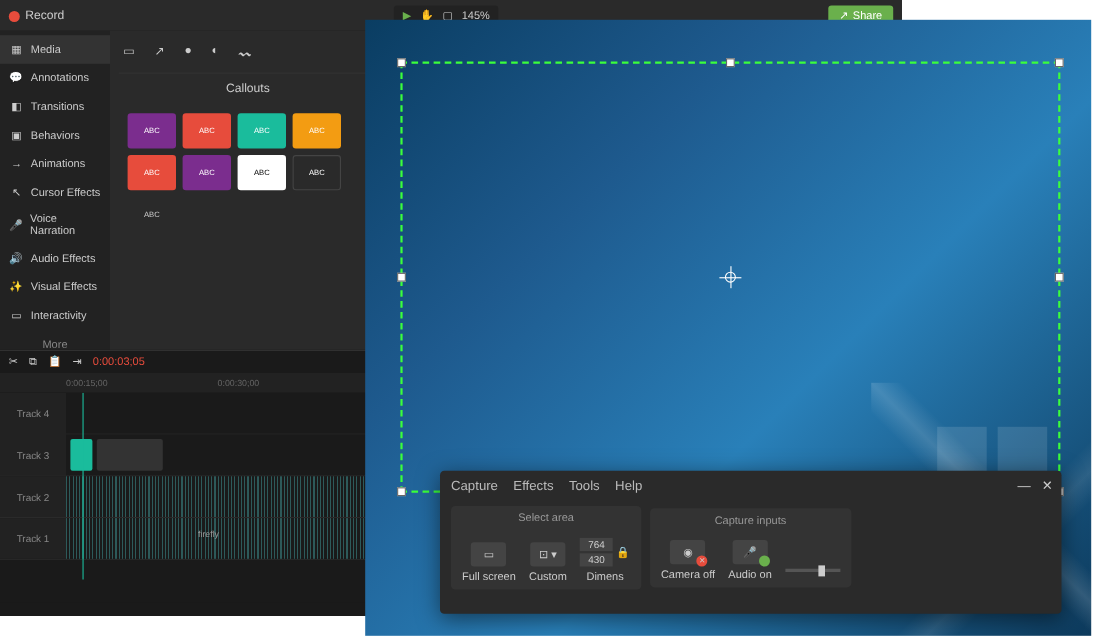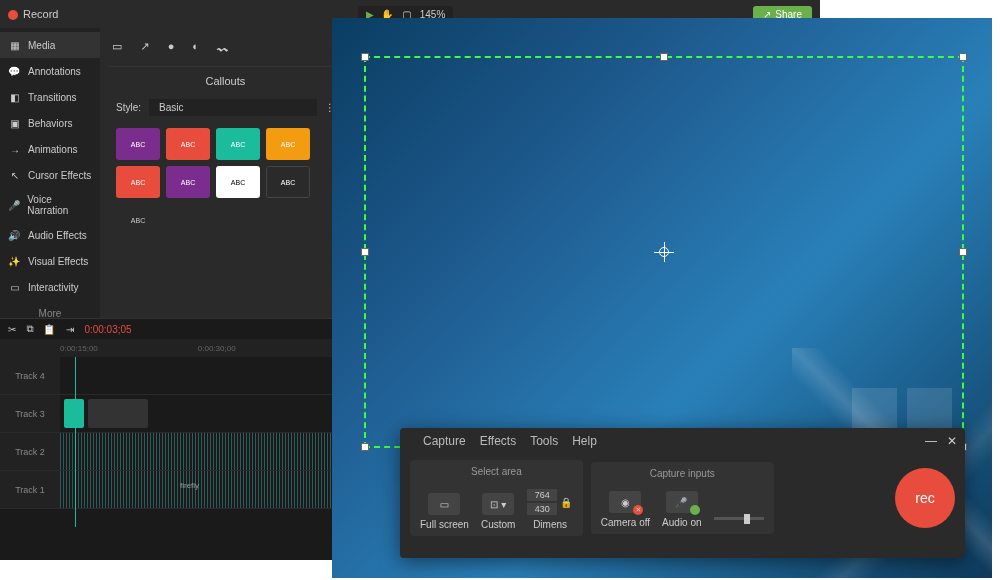--- a/index.html
+++ b/index.html
@@ -54,21 +54,21 @@
 .h-tl{top:-5px;left:-5px}.h-tm{top:-5px;left:calc(50% - 4px)}.h-tr{top:-5px;right:-5px}
 .h-ml{top:calc(50% - 4px);left:-5px}.h-mr{top:calc(50% - 4px);right:-5px}
 .h-bl{bottom:-5px;left:-5px}.h-bm{bottom:-5px;left:calc(50% - 4px)}.h-br{bottom:-5px;right:-5px}
 .crosshair{position:absolute;top:50%;left:50%;width:20px;height:20px;transform:translate(-50%,-50%)}
 .crosshair::before,.crosshair::after{content:"";position:absolute;background:#fff}
 .crosshair::before{width:20px;height:1px;top:10px}
 .crosshair::after{width:1px;height:20px;left:10px}
 .crosshair span{position:absolute;width:10px;height:10px;border:1px solid #fff;border-radius:50%;top:5px;left:5px}
 
 .recorder{position:absolute;bottom:20px;left:68px;width:565px;height:130px;background:#2a2a2a;border-radius:4px;color:#ccc;font-size:11px;box-shadow:0 4px 20px rgba(0,0,0,0.5)}
-.rec-menu{display:flex;align-items:flex-start;padding:6px 23px;gap:14px;font-size:12px;color:#bbb}
+.rec-menu{display:flex;align-items:flex-start;padding:6px 10px;gap:14px;font-size:12px;color:#bbb}
 .rec-menu span{cursor:pointer}
 .rec-ctrls{position:absolute;right:8px;top:6px;display:flex;gap:10px;font-size:12px}
 .rec-body{display:flex;padding:6px 10px;gap:8px;align-items:center}
 .rec-group{background:#333;border-radius:4px;padding:6px 10px}
 .rec-group-title{text-align:center;font-size:10px;color:#999;margin-bottom:12px}
 .rec-opts{display:flex;gap:12px;align-items:flex-end}
 .rec-opt{display:flex;flex-direction:column;align-items:center;gap:4px;font-size:10px;cursor:pointer}
 .rec-opt-icon{width:32px;height:22px;background:#444;border-radius:3px;display:flex;align-items:center;justify-content:center;position:relative}
 .dims{display:flex;flex-direction:column;gap:2px}
 .dim-box{background:#444;padding:1px 4px;font-size:9px;width:30px;text-align:center}
@@ -147,25 +147,20 @@
 
     <div class="panel">
       <div class="panel-tabs">
         <span>▭</span>
         <span>↗</span>
         <span>●</span>
         <span>◐</span>
         <span>〰</span>
       </div>
       <div class="panel-title">Callouts</div>
-      <div class="style-row">
-        <span>Style:</span>
-        <span class="style-sel">Basic</span>
-        <span>⋮</span>
-      </div>
       <div class="callouts">
         <div class="callout co1">ABC</div>
         <div class="callout co2">ABC</div>
         <div class="callout co3">ABC</div>
         <div class="callout co4">ABC</div>
         <div class="callout co5">ABC</div>
         <div class="callout co6">ABC</div>
         <div class="callout co7">ABC</div>
         <div class="callout co8">ABC</div>
         <div class="callout co9">ABC</div>
@@ -297,16 +292,15 @@
             <div class="rec-opt-icon">🎤<span class="badge-green"></span></div>
             <span>Audio on</span>
           </div>
           <div class="rec-opt">
             <div class="slider-ctrl">
                 <div class="slider-thumb"></div>
               </div>
           </div>
         </div>
       </div>
-      <div class="rec-btn-big">rec</div>
     </div>
   </div>
 </div>
 
 </body></html>

